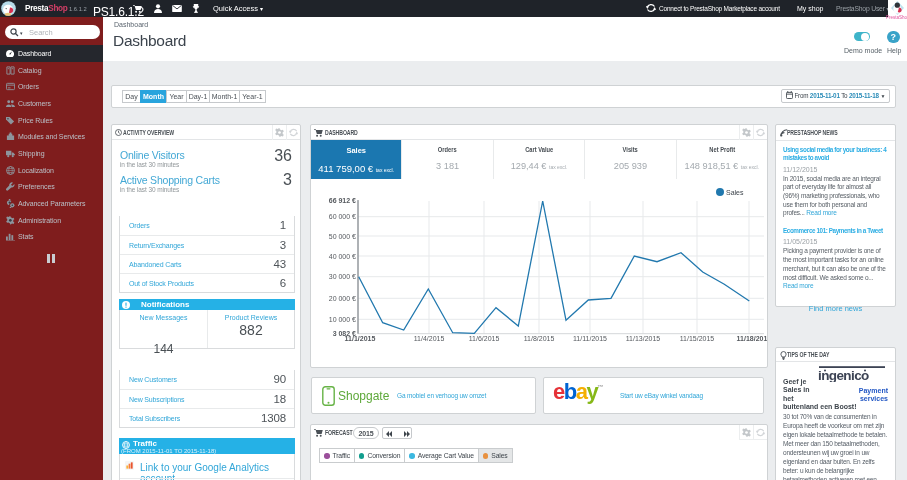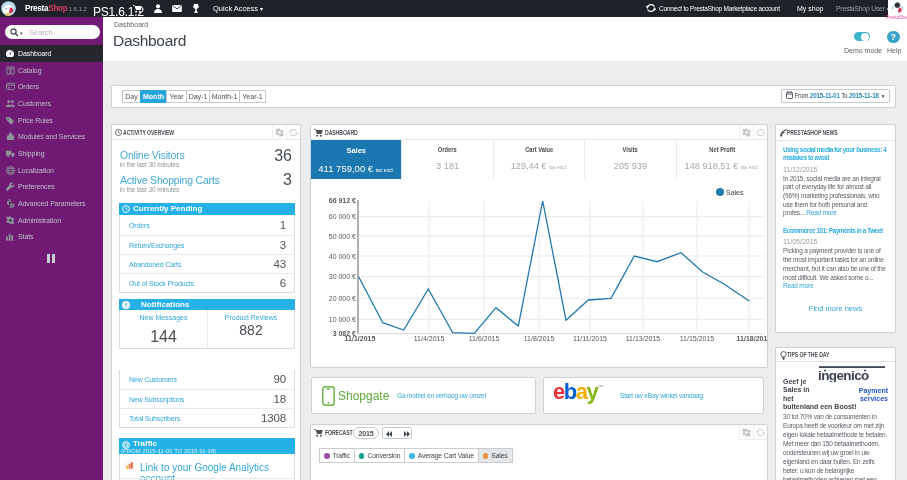--- a/index.html
+++ b/index.html
@@ -1,21 +1,21 @@
 <!DOCTYPE html>
 <html><head>
 <meta charset="utf-8">
 <style>
 * { margin:0; padding:0; box-sizing:border-box; }
 html,body { width:907px; height:480px; overflow:hidden; font-family:"Liberation Sans", sans-serif; background:#ebedef; position:relative; }
 .abs { position:absolute; }
 
 #topbar { left:0; top:0; width:907px; height:17px; background:#1f2329; color:#fff; z-index:30; }
 
-#sidebar { left:0; top:17px; width:103px; height:463px; background:#701a75; z-index:20; }
+#sidebar { left:0; top:17px; width:103px; height:463px; background:#7f1d1d; z-index:20; }
 #searchpill { position:absolute; left:5px; top:8px; width:95px; height:14px; background:#fff; border-radius:8px; }
 .menuitem { position:absolute; left:0; width:103px; height:17px; color:#bac0c7; font-size:7px; letter-spacing:-0.1px; line-height:17px; }
 .menuitem .mi { position:absolute; left:6px; top:4px; width:9px; height:9px; fill:#8d949c; }
 .menuitem .mt { position:absolute; left:18px; top:0; white-space:nowrap; }
 .menuitem.active { background:#25272d; color:#fff; }
 .menuitem.active .mi { fill:#fff; }
 
 #header { left:103px; top:17px; width:804px; height:44px; background:#fff; }
 #crumb { position:absolute; left:11px; top:4px; font-size:7px; color:#5a646e; }
 #ptitle { position:absolute; left:10px; top:14.5px; font-size:15.5px; letter-spacing:-0.3px; color:#3c444d; }
@@ -239,27 +239,20 @@
             <path fill="none" stroke="#d2d5d8" stroke-width="1.3" d="M1.5 6.5a4 4 0 007.3-1M8.5 3.5a4 4 0 00-7.3 1"></path>
             <path fill="#d2d5d8" d="M0 3l3 .5L1.2 6zM10 7l-3-.5L8.8 4z"></path>
           </svg></span></span>
   </div>
   <div class="abs" style="left:8px;top:24px;font-size:10.5px;letter-spacing:-0.2px;color:#43a8d5;">Online Visitors</div>
   <div class="abs" style="right:8px;top:22px;font-size:16px;color:#494f54;">36</div>
   <div class="abs" style="left:8px;top:36px;font-size:6.5px;letter-spacing:-0.1px;color:#909699;">in the last 30 minutes</div>
   <div class="abs" style="left:8px;top:48.5px;font-size:10.5px;letter-spacing:-0.2px;color:#43a8d5;">Active Shopping Carts</div>
   <div class="abs" style="right:8px;top:46px;font-size:16px;color:#494f54;">3</div>
   <div class="abs" style="left:8px;top:61px;font-size:6.5px;letter-spacing:-0.1px;color:#909699;">in the last 30 minutes</div>
-  <div class="abs" style="left:7px;top:78px;width:176px;background:#25b1e6;color:#fff;font-size:8px;font-weight:bold;height:12px;line-height:12px;">
-    <svg style="position:absolute;left:3px;top:2px;" width="8" height="8" viewBox="0 0 10 10">
-        <circle cx="5" cy="5" r="4.3" fill="none" stroke="#fff" stroke-width="1.1"></circle>
-        <path d="M5 2.4V5l1.8 1.2" fill="none" stroke="#fff" stroke-width="1.1"></path>
-      </svg>
-    <span style="margin-left:14px;">Currently Pending</span>
-  </div>
   <div class="ltable" style="position:absolute;left:7px;top:91px;width:176px;margin:0;">
     <div class="lrow">
         <span class="ll">Orders</span>
         <span class="lv">1</span>
       </div>
     <div class="lrow">
         <span class="ll">Return/Exchanges</span>
         <span class="lv">3</span>
       </div>
     <div class="lrow">
@@ -275,21 +268,21 @@
     <svg style="position:absolute;left:3px;top:1.5px;" width="8" height="8" viewBox="0 0 10 10">
         <circle cx="5" cy="5" r="5" fill="#fff"></circle>
         <rect x="4.3" y="2" width="1.4" height="4" fill="#25b1e6"></rect>
         <rect x="4.3" y="7" width="1.4" height="1.4" fill="#25b1e6"></rect>
       </svg>
     <span style="margin-left:22px;">Notifications</span>
   </div>
   <div class="abs" style="left:7px;top:185px;width:176px;height:39px;border:1px solid #d9dbdd;border-top:none;">
     <div class="abs" style="left:0;top:0;width:88px;height:100%;border-right:1px solid #e8eaeb;text-align:center;">
       <div style="margin-top:4px;font-size:7px;color:#31a6d8;">New Messages</div>
-      <div style="margin-top:7px;font-size:16px;color:#494f54;">144</div>
+      <div style="margin-top:21px;font-size:12px;color:#494f54;">144</div>
     </div>
     <div class="abs" style="left:88px;top:0;right:0;height:100%;text-align:center;">
       <div style="margin-top:4px;font-size:7px;color:#31a6d8;">Product Reviews</div>
       <div style="margin-top:1px;font-size:14px;color:#494f54;">882</div>
     </div>
   </div>
   <div class="ltable" style="position:absolute;left:7px;top:245px;width:176px;margin:0;">
     <div class="lrow">
         <span class="ll">New Customers</span>
         <span class="lv">90</span>
@@ -438,21 +431,21 @@
           </svg></span></span>
   </div>
   <div class="abs" style="left:8px;top:23px;height:15px;display:flex;font-size:7px;color:#3e454c;">
     <span class="lgbtn"><span class="dot" style="background:#9b4f9b;"></span>Traffic</span>
     <span class="lgbtn"><span class="dot" style="background:#129e8e;"></span>Conversion</span>
     <span class="lgbtn"><span class="dot" style="background:#3cb8e0;"></span>Average Cart Value</span>
     <span class="lgbtn on"><span class="dot" style="background:#e8913f;"></span>Sales</span>
   </div>
 </div>
 
-<div id="news" class="panel" style="left:775px; top:124px; width:121px; height:209px;">
+<div id="news" class="panel" style="left:775px; top:124px; width:121px; height:183px;">
   <div class="phead" style="height:16px;line-height:16px;">
     <svg class="abs" style="left:4px;top:4px;" width="8" height="8" viewBox="0 0 10 10">
         <path fill="none" stroke="#4a5056" stroke-width="1.4" d="M1 9a8 8 0 018-8M1 9a4.5 4.5 0 014.5-4.5"></path>
         <circle cx="1.8" cy="8.2" r="1.2" fill="#4a5056"></circle>
       </svg>
     <span class="ph-t" style="left:11px;">PRESTASHOP NEWS</span>
   </div>
   <div class="newsbody">
     <div class="ntitle">Using social media for your business: 4<br>mistakes to avoid</div>
     <div class="ndate">11/12/2015</div>

